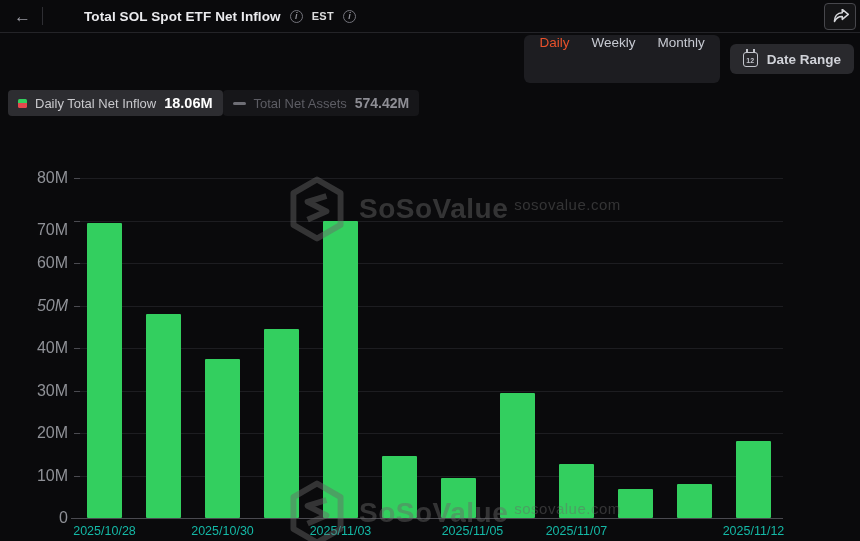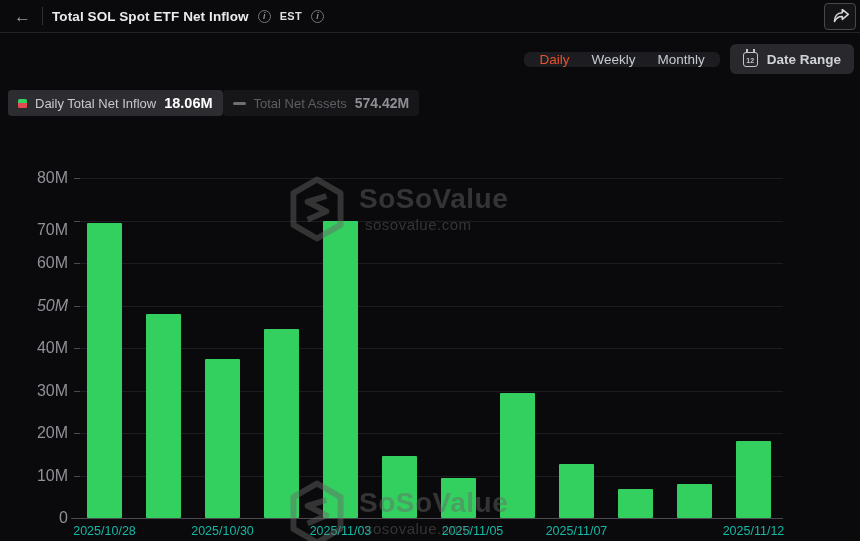--- a/index.html
+++ b/index.html
@@ -15,41 +15,41 @@
   
   .header {
     height:33px; display:flex; align-items:center; gap:9px;
     padding:0 4px 0 12px; border-bottom:1px solid #242428;
   }
   .back-btn {
     background:none; border:none; color:#9b9ba3; font-size:17px; line-height:1;
     cursor:pointer; padding:0 2px;
   }
   .vdiv { width:1px; height:18px; background:#2e2e33; }
-  .page-title { font-size:13.5px; font-weight:bold; color:#ebebee; letter-spacing:.1px; }
+  .page-title { font-size:13.5px; font-weight:bold; color:#ebebee; letter-spacing:.1px;margin-left:32px; }
   .info-dot {
     width:13px; height:13px; border:1px solid #73737b; border-radius:50%;
     display:inline-flex; align-items:center; justify-content:center;
     font-size:9px; color:#8d8d95; font-style:italic; font-weight:bold; cursor:pointer;
   }
   .est { font-size:11px; font-weight:bold; color:#dededf; letter-spacing:.3px; }
   .share-btn {
     margin-left:auto; width:32px; height:27px; margin-top:1px;
     background:#141416; border:1px solid #47474c; border-radius:4px;
     display:flex; align-items:center; justify-content:center; cursor:pointer;
   }
   .share-btn svg { display:block; }
 
   
   .toolbar {
     display:flex; justify-content:flex-end; align-items:center;
     gap:10px; margin-top:11px; padding-right:6px; height:30px;
   }
   .seg {
-    display:flex; align-items:center; gap:22px; height:15px;
+    display:flex; align-items:flex-start; gap:22px; height:48px;
     background:#1d1d21; border-radius:6px; padding:0 15px;
   }
   .seg-item {
     background:none; border:none; font-size:13.5px; color:#c7cad2;
     cursor:pointer; font-family:inherit;
   }
   .seg-item.active { color:#e8512b; }
   .date-range {
     display:flex; align-items:center; gap:9px; height:30px; padding:0 13px;
     background:#29292d; border:none; border-radius:6px; cursor:pointer;
@@ -96,21 +96,21 @@
   }
   .bar { position:absolute; border-radius:1px; }
 
   
   .watermark {
     position:absolute; left:287px; z-index:3; pointer-events:none;
     display:flex; align-items:center; gap:12px; color:rgba(105,105,105,0.45);
   }
   .wm-top { top:176px; }
   .wm-bottom { top:480px; }
-  .wm-text { display:flex; flex-direction:column; }
+  .wm-text { display:flex; flex-direction:row; }
   .wm-brand { font-size:28px; font-weight:bold; letter-spacing:.5px; line-height:30px; }
   .wm-domain { font-size:15px; line-height:21px; letter-spacing:.5px;padding-left:6px; }
 </style>
 </head>
 <body>
 
 <div class="chart" id="chart">
     <div class="baseline" style="left: 71px; width: 712px; top: 518px;"></div>
     <div class="ylabel" style="top: 518px;">0</div>
     <div class="gridline" style="left: 75px; width: 708px; top: 475.5px;"></div>

